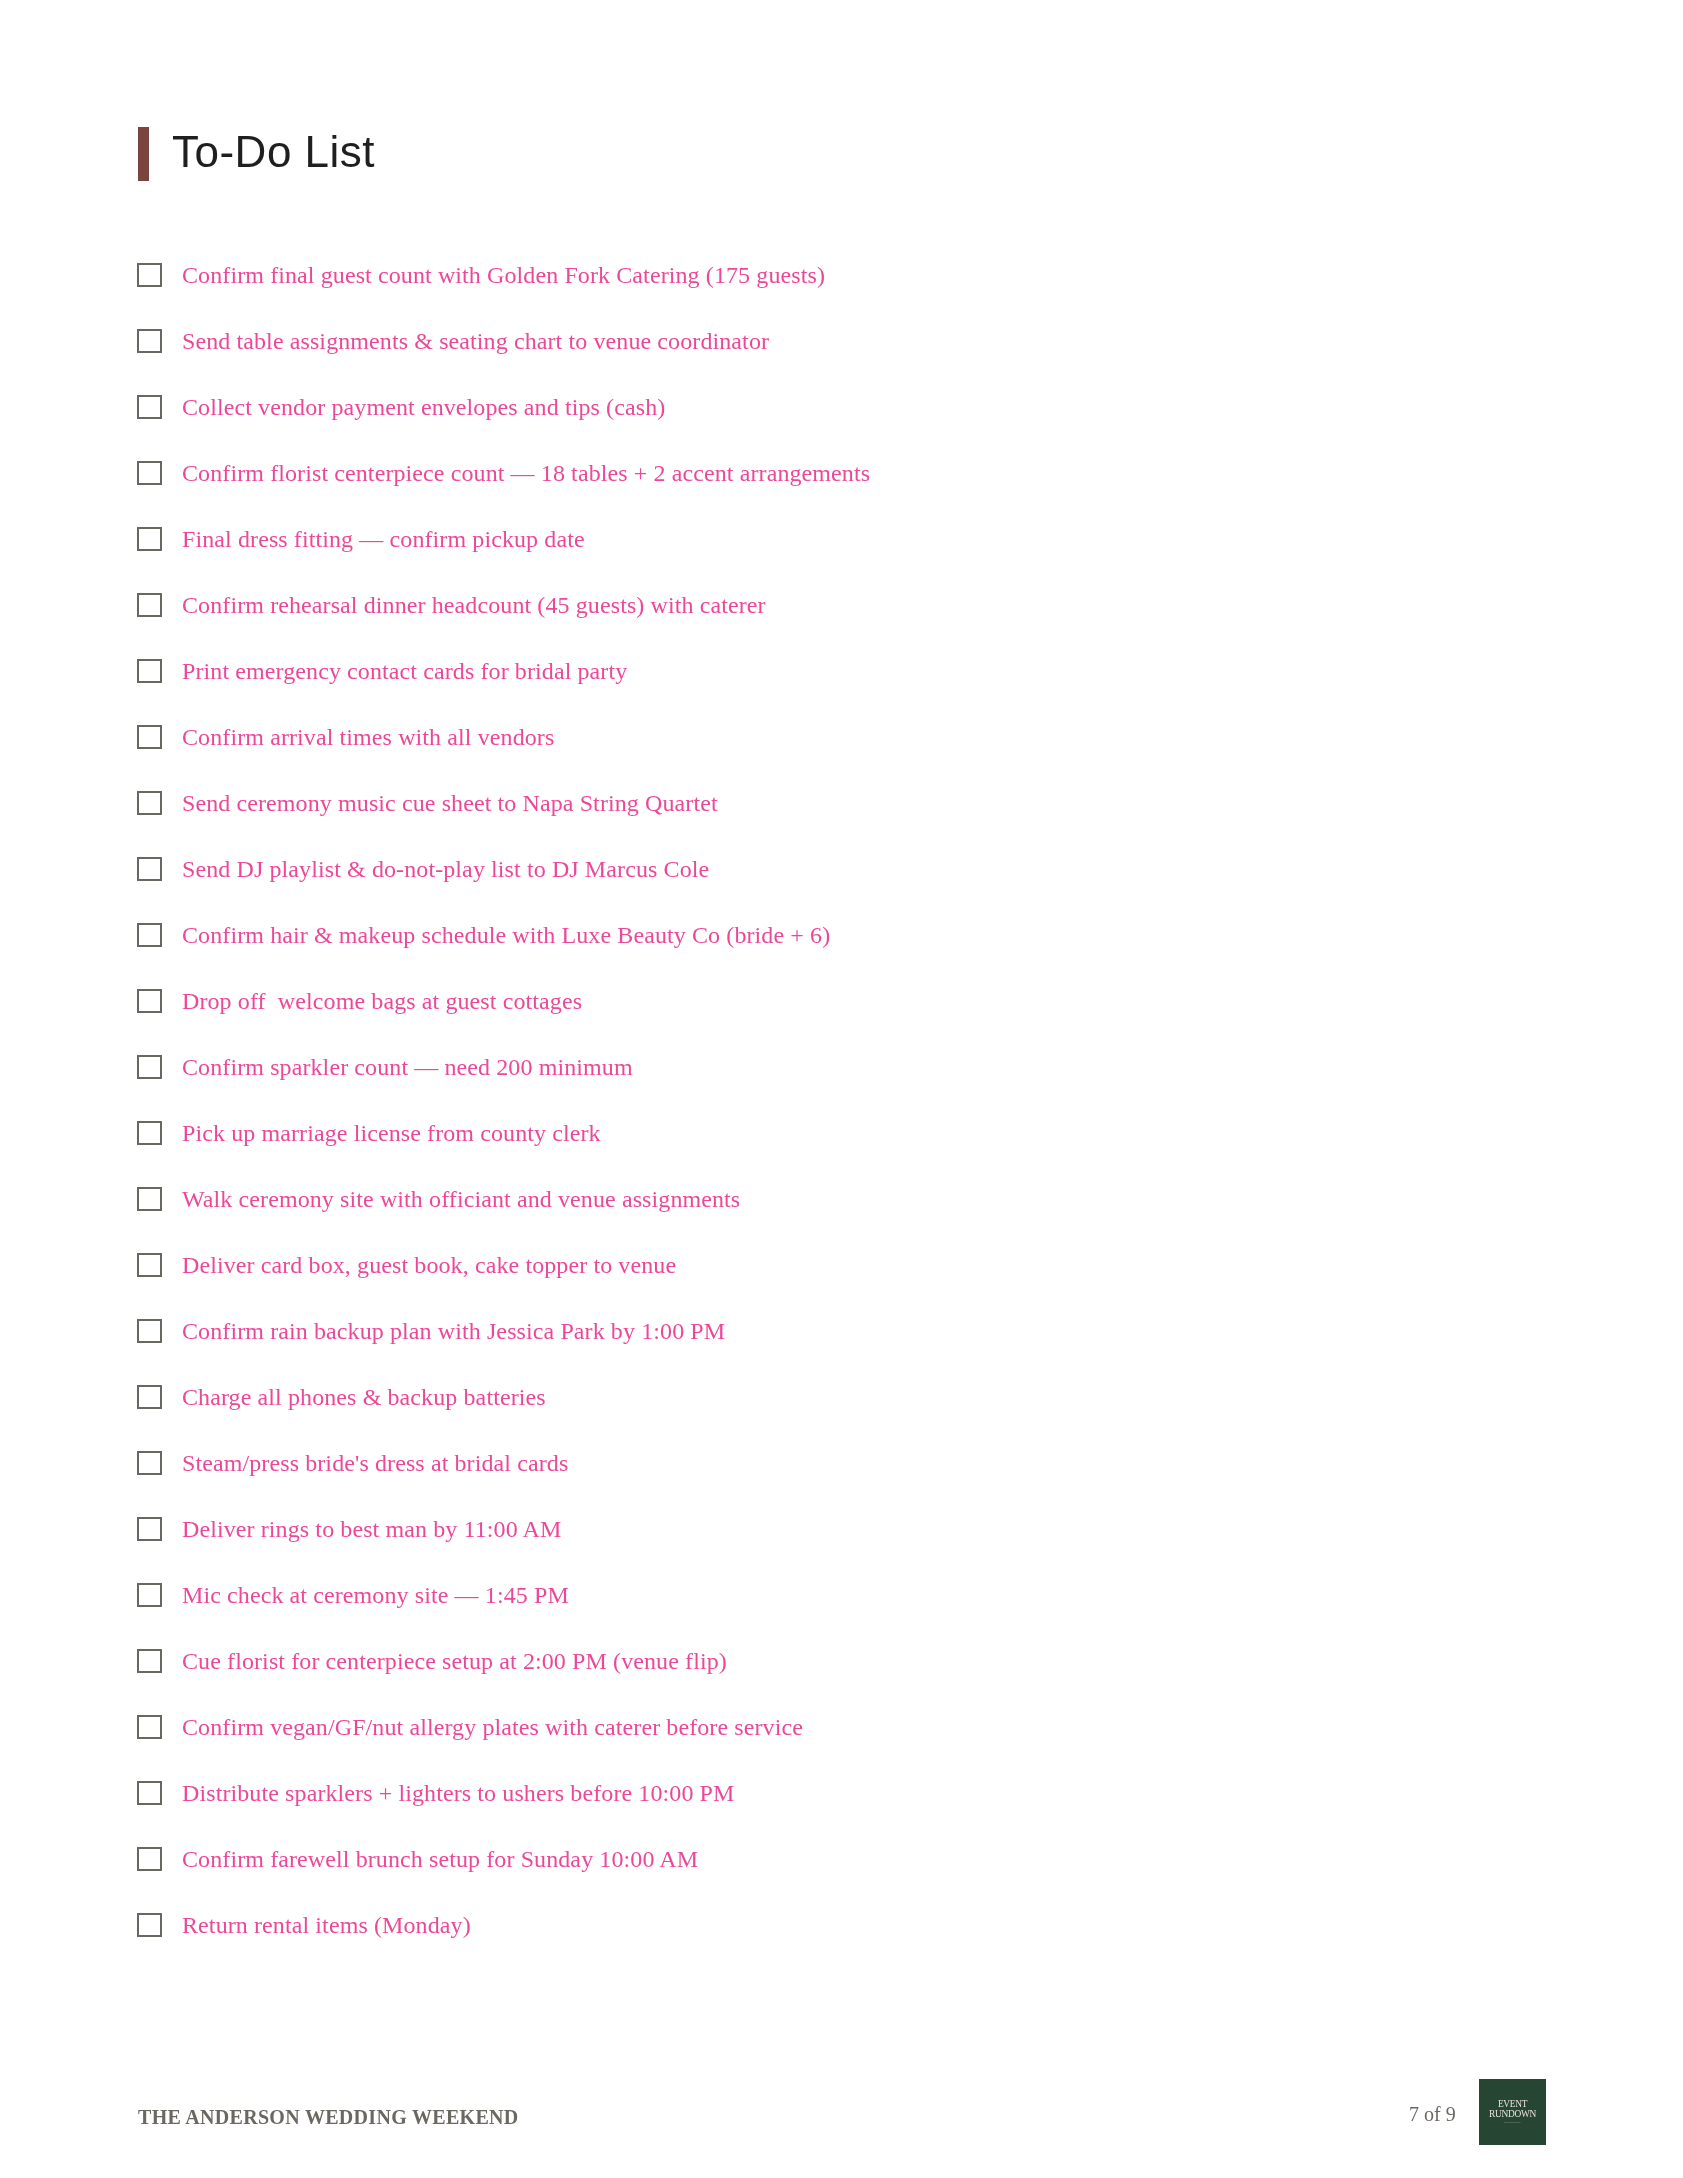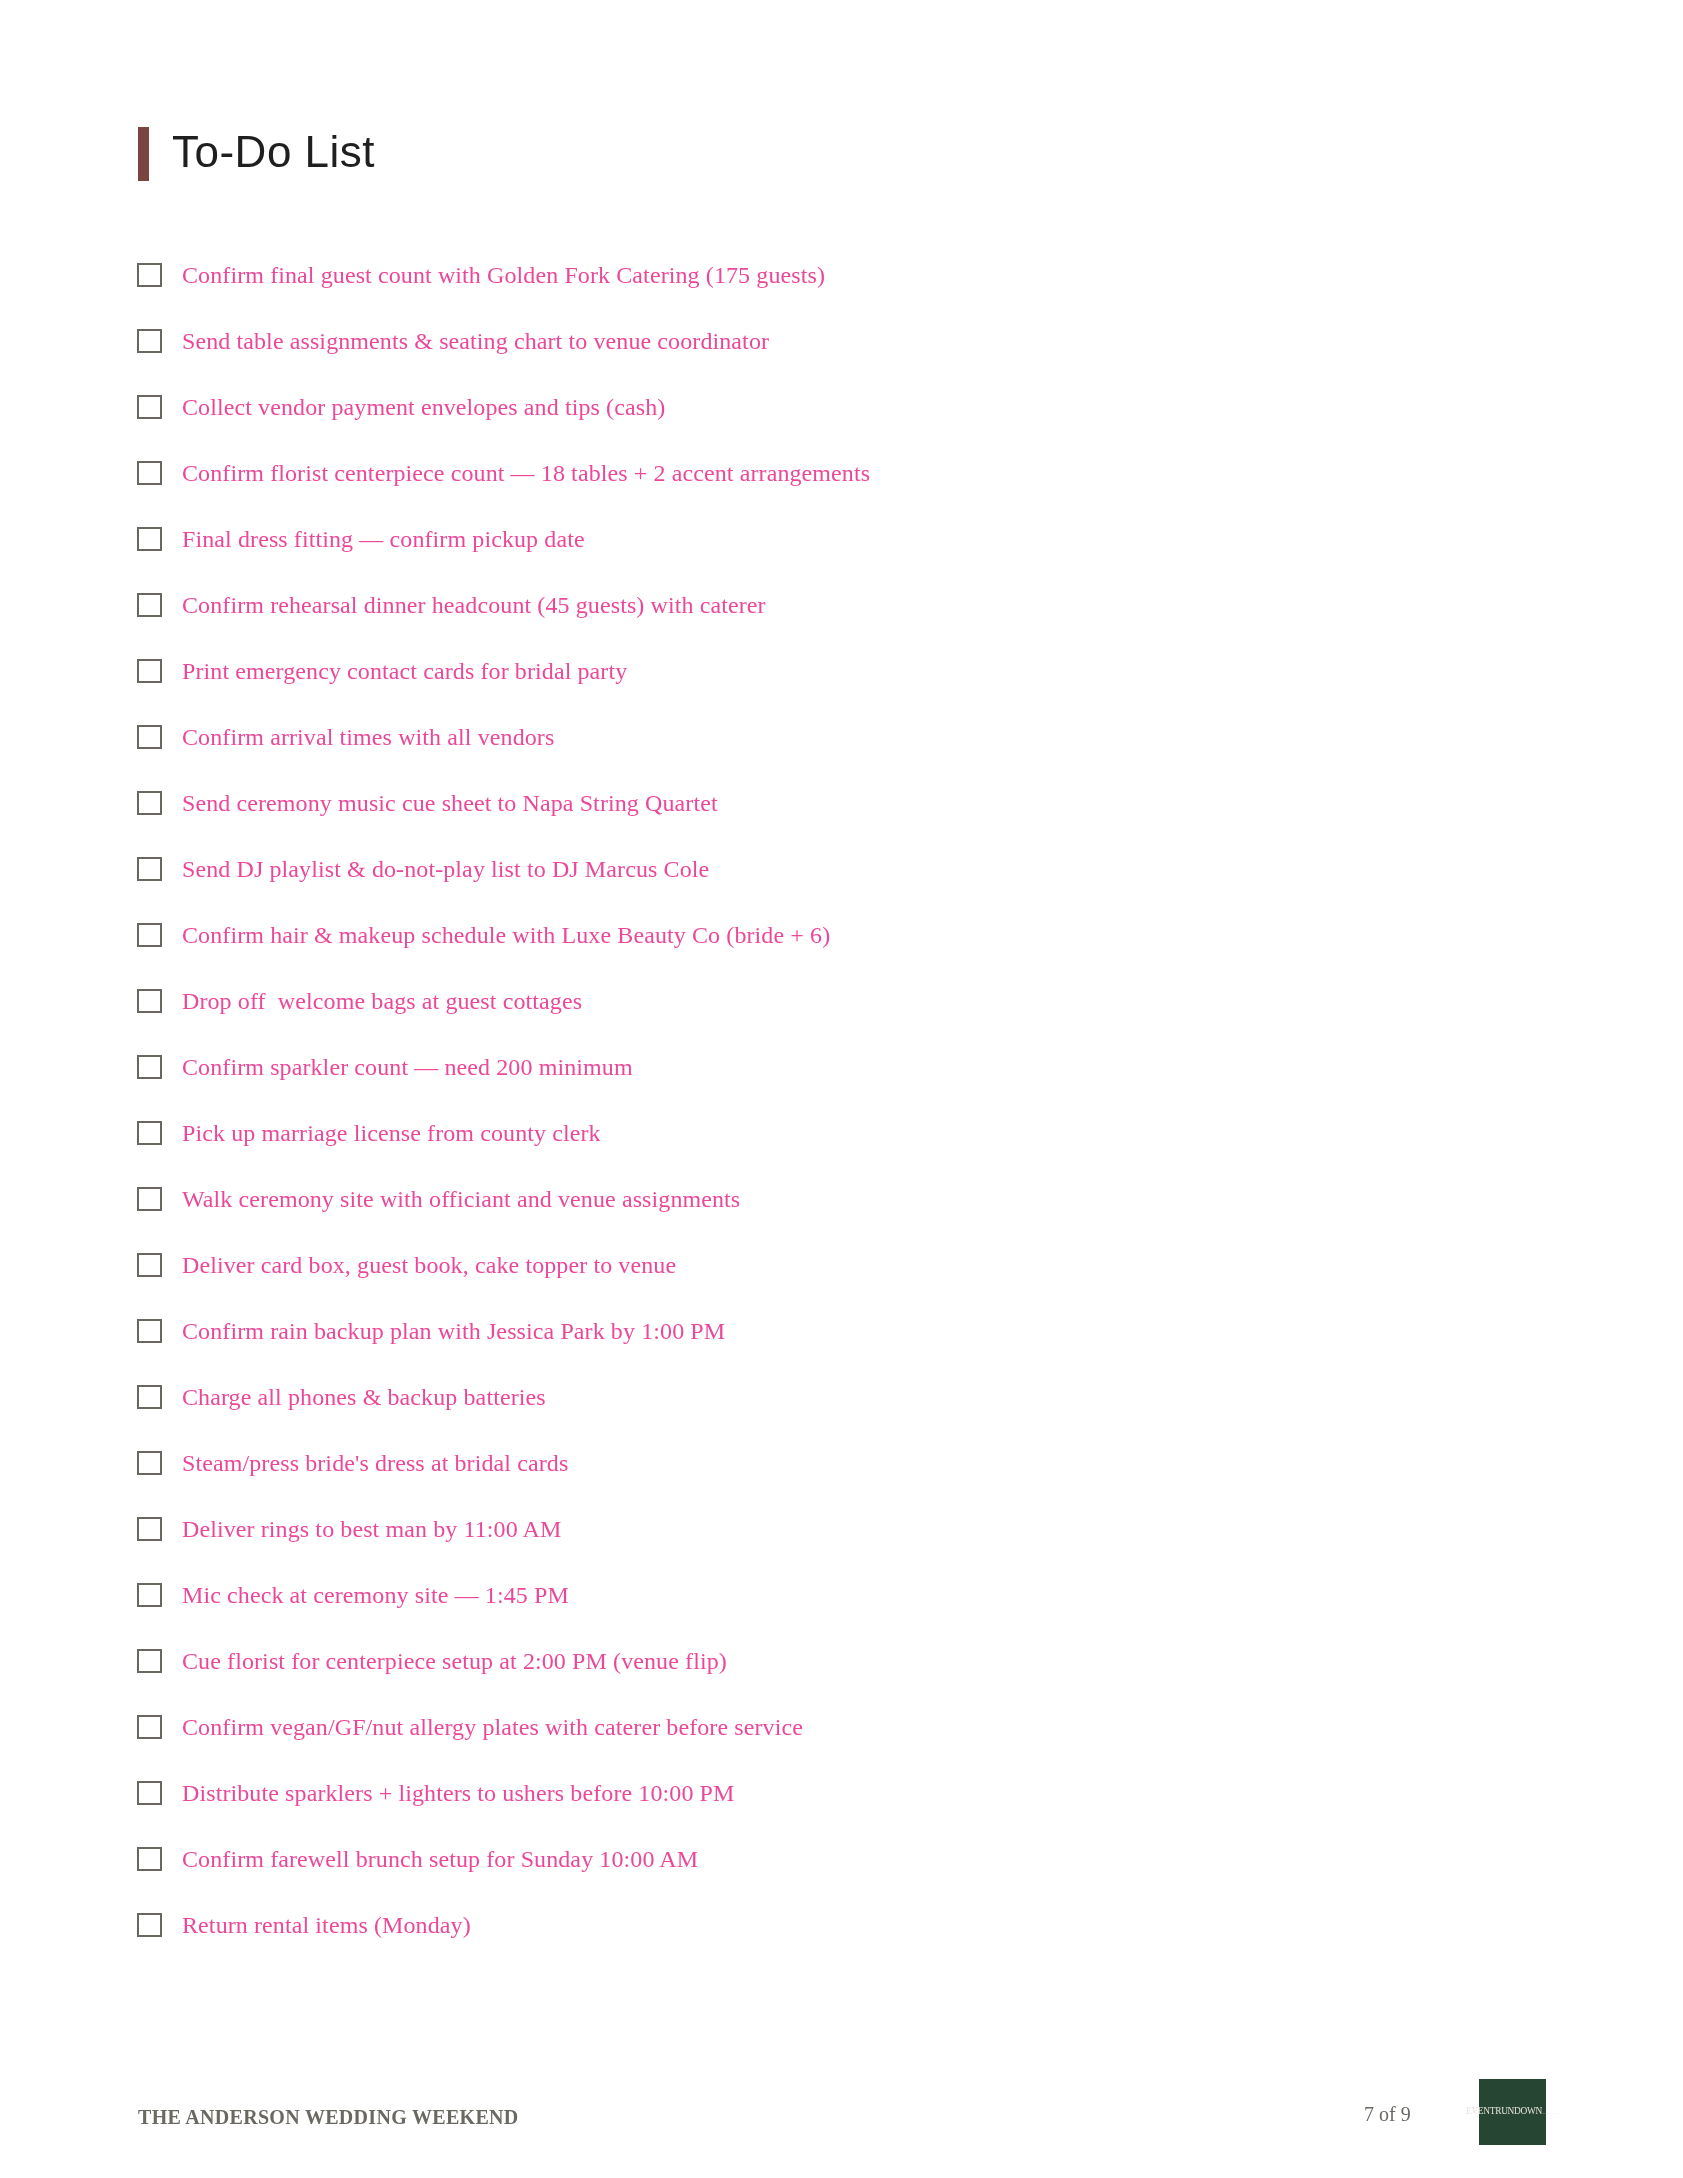--- a/index.html
+++ b/index.html
@@ -75,34 +75,35 @@
       left: 138px;
       top: 2106px;
       font-family: "Liberation Serif", "DejaVu Serif", serif;
       font-weight: bold;
       font-size: 20px;
       color: #6b6862;
       letter-spacing: 0.3px;
     }
     .footer-page {
       position: absolute;
-      left: 1364px;
+      left: 1409px;
       top: 2103px;
       font-family: "Liberation Serif", "DejaVu Serif", serif;
       font-size: 20px;
       color: #6b6862;
     }
     .logo {
       position: absolute;
       left: 1479px;
       top: 2079px;
       width: 67px;
       height: 66px;
       background: #264532;
       display: flex;
+      flex-direction: column;
       align-items: center;
       justify-content: center;
       color: #e8e4da;
       font-family: "Liberation Serif", "DejaVu Serif", serif;
       line-height: 1;
     }
     .logo-line {
       font-size: 9.4px;
       letter-spacing: -0.3px;
     }

